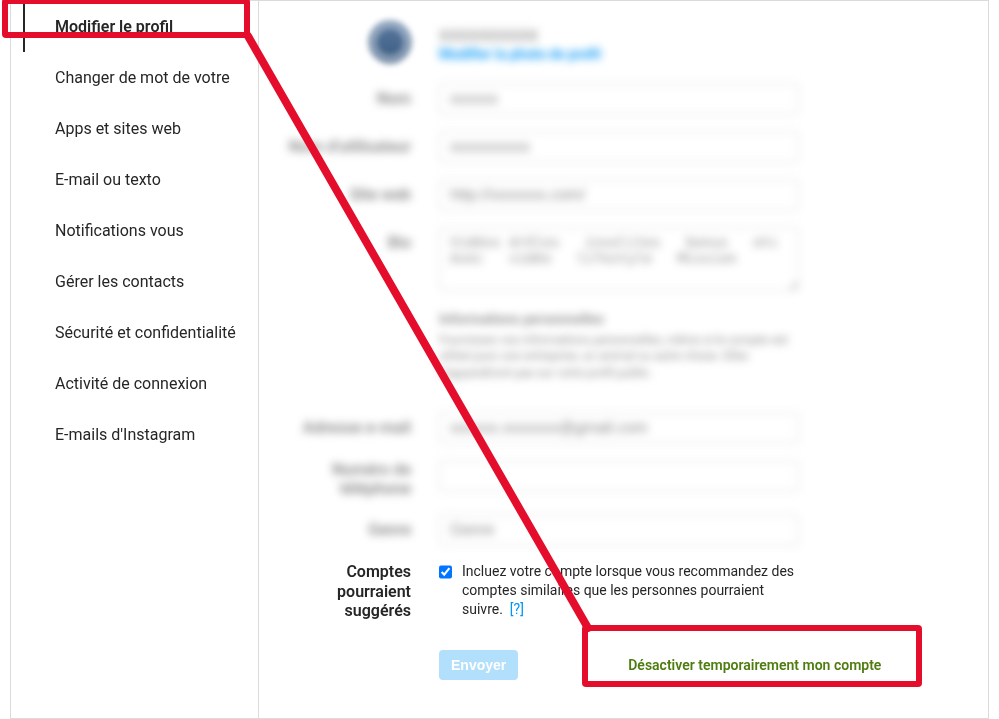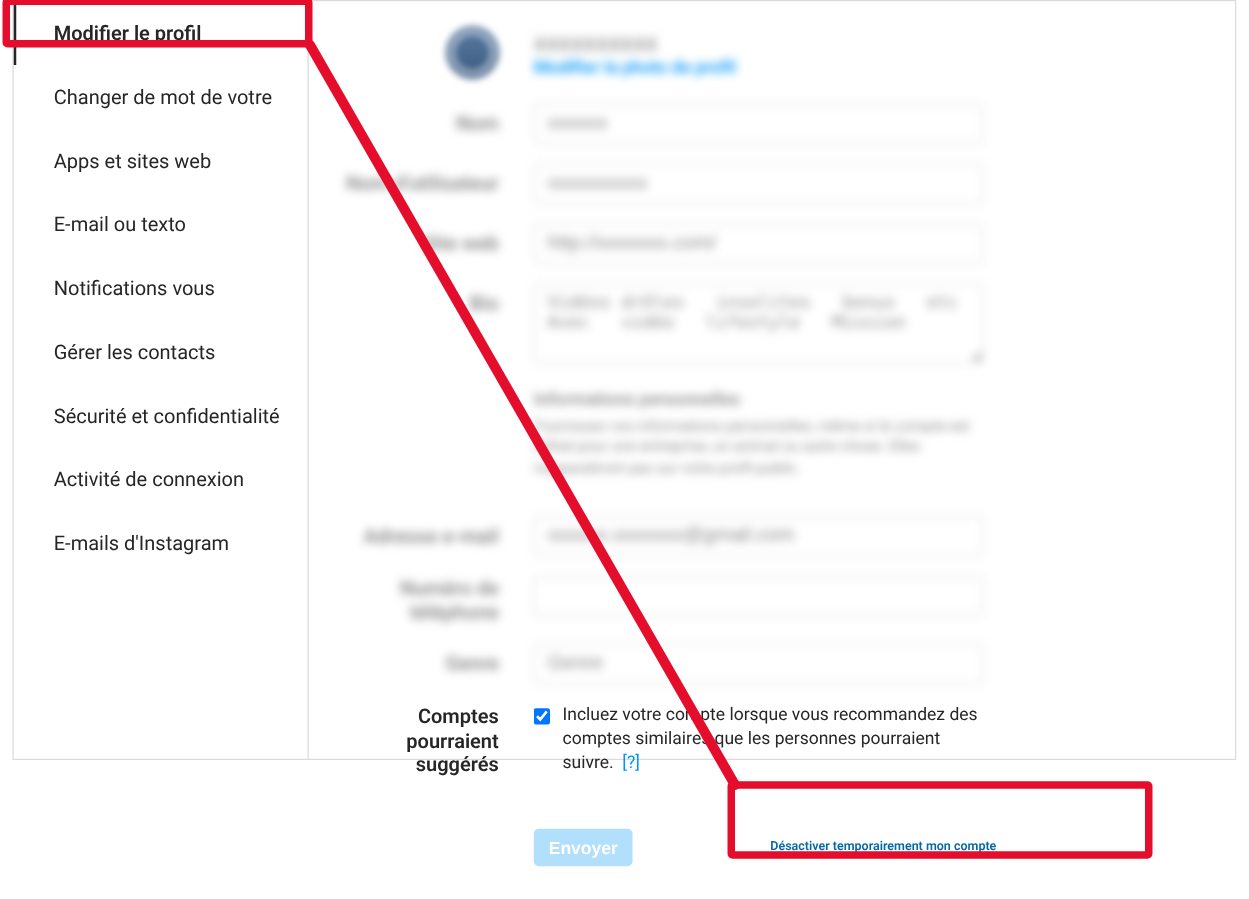--- a/index.html
+++ b/index.html
@@ -11,21 +11,22 @@
       width: 999px;
       height: 719px;
       overflow: hidden;
       position: relative;
     }
     .container {
       display: flex;
       border: 1px solid #dbdbdb;
       margin: 0 10px;
       background: #fff;
-      height: 608px;
+      height: 719px;
+      padding-left: 12px;
     }
     .sidebar {
       width: 236px;
       border-right: 1px solid #dbdbdb;
       padding-top: 0;
     }
     .sidebar-item {
       padding: 16px 16px 16px 30px;
       font-size: 16px;
       color: #262626;
@@ -122,35 +123,35 @@
       display: flex;
       align-items: flex-start;
       gap: 10px;
     }
     .checkbox-row input { margin-top: 2px; width:16px; height:16px; }
     .checkbox-text { font-size: 14px; color:#262626; line-height:1.35; }
     .helplink { color:#0095f6; text-decoration:none; }
     .submit-row {
       display:flex;
       align-items:center;
-      margin-top: 42px;
+      margin-top: 30px;
     }
     .submit-btn {
       background:#b2dffc;
       color:#fff;
       border:none;
       border-radius:4px;
       padding: 7px 12px;
       font-size:14px;
       font-weight:600;
       cursor: default;
     }
     .deactivate-link {
-      color:#0369a1;
-      font-size:10px;
+      color:#4d7c0f;
+      font-size:14px;
       font-weight:600;
       margin-left: 110px;
       cursor:pointer;
     }
     
     .highlight-box {
       position:absolute;
       border: 6px solid #e40d2c;
       border-radius: 4px;
       pointer-events:none;

